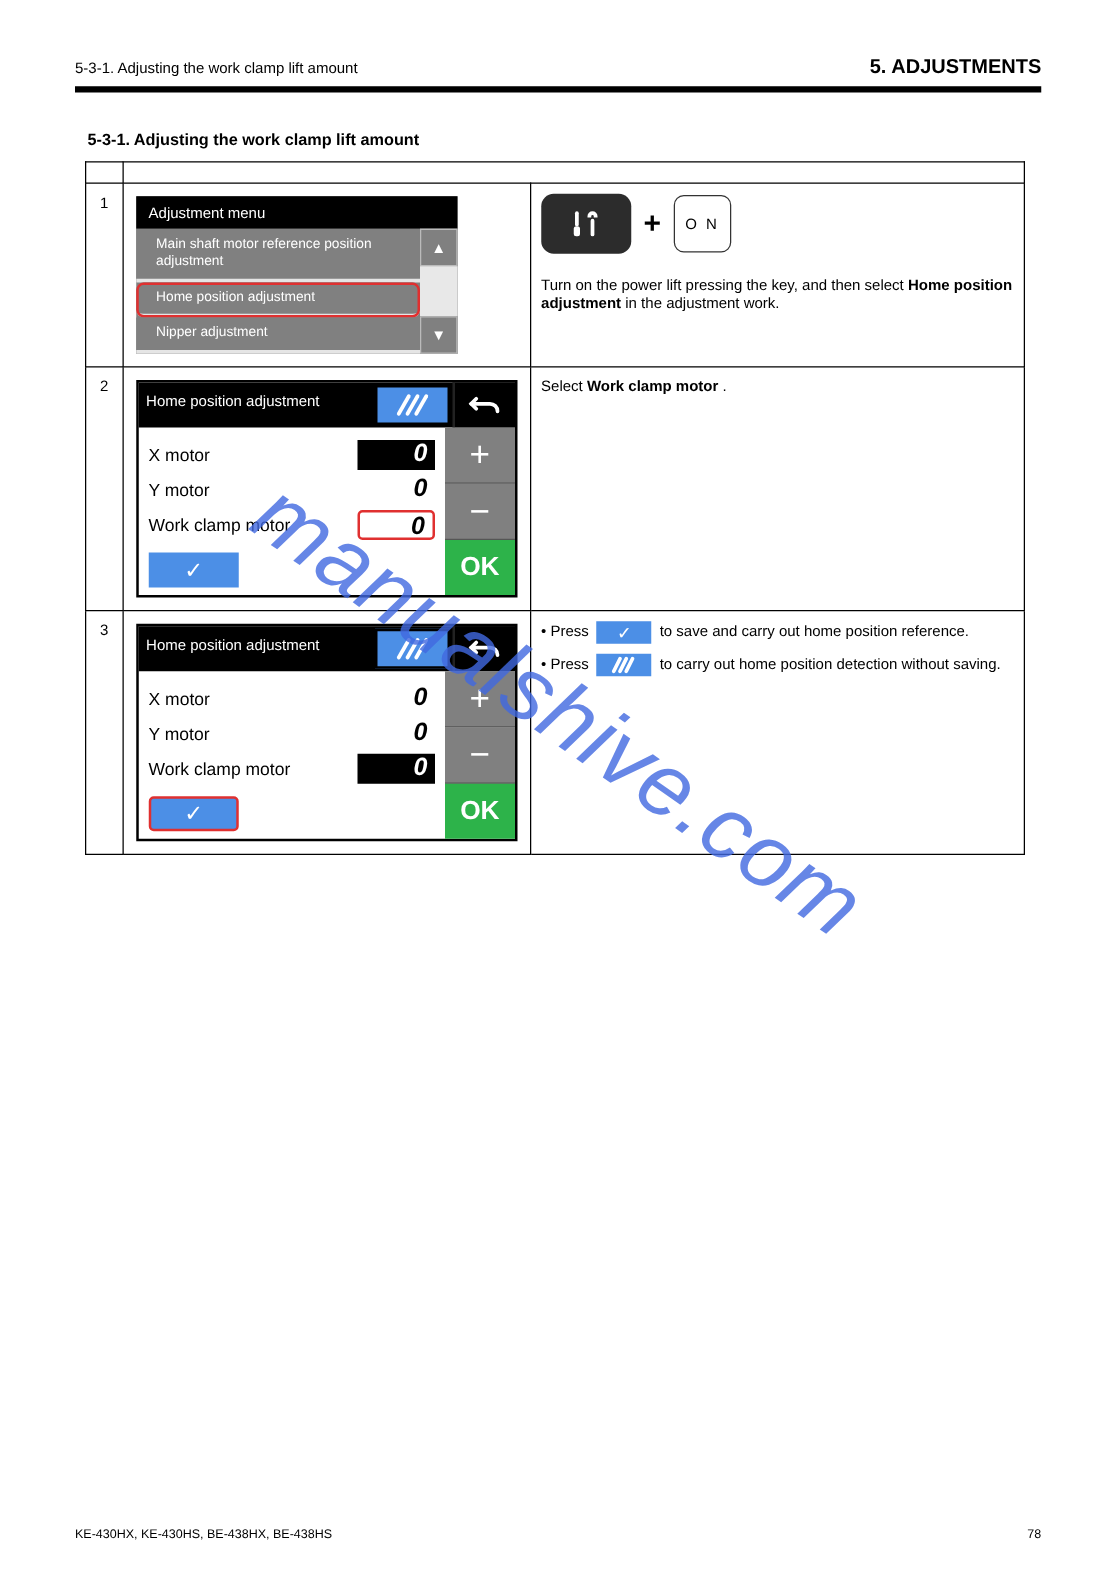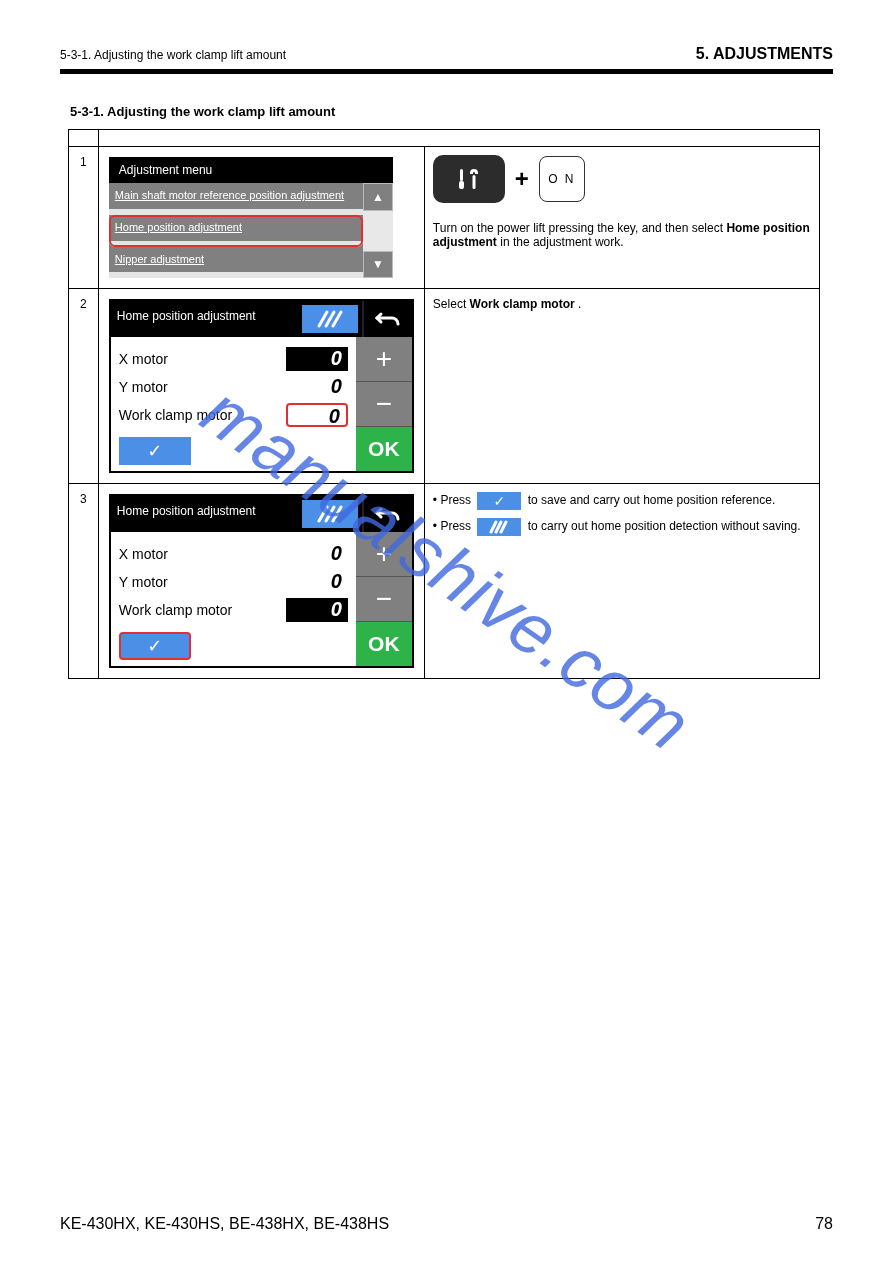--- a/index.html
+++ b/index.html
@@ -41,21 +41,21 @@
     vertical-align: top;
     padding: 8px;
     font-size: 12px;
   }
   table.main td.numcol { width: 30px; text-align: center; vertical-align: top; }
   table.main td.imgcol { width: 320px; padding: 10px; }
   table.main td.txtcol { width: 400px; }
 
   
   .menu-box {
-    width: 284px;
+    width: 257px;
     background: #808080;
     padding: 0;
   }
   .menu-title {
     background: #000;
     color: #fff;
     font-size: 12px;
     padding: 6px 10px;
   }
   .menu-body {
@@ -64,24 +64,23 @@
   .menu-items {
     flex: 1;
     display: flex;
     flex-direction: column;
   }
   .menu-item {
     background: #808080;
     color: #fff;
     font-size: 11px;
     line-height: 1.25;
-    padding: 6px 6px;
-    border-bottom: 6px solid #e5e5e5;
+    padding: 6px 16px;
+    border-bottom: 3px solid #e5e5e5;
     position: relative;
-    text-decoration: underline;
   }
   .menu-item.selected {
     outline: 2px solid #e03030;
     outline-offset: -2px;
     border-radius: 6px;
   }
   .menu-arrows {
     width: 30px;
     background: #a0a0a0;
     display: flex;
@@ -211,21 +210,21 @@
   .inline-slash svg { display: block; }
 
   
   .footer {
     position: absolute;
     bottom: 30px;
     left: 60px;
     right: 60px;
     display: flex;
     justify-content: space-between;
-    font-size: 16px;
+    font-size: 10px;
   }
 
   
   .watermark {
     position: absolute;
     left: 50%; top: 45%;
     transform: translate(-50%, -50%) rotate(35deg);
     font-size: 72px;
     color: #4169e1;
     opacity: 0.8;

